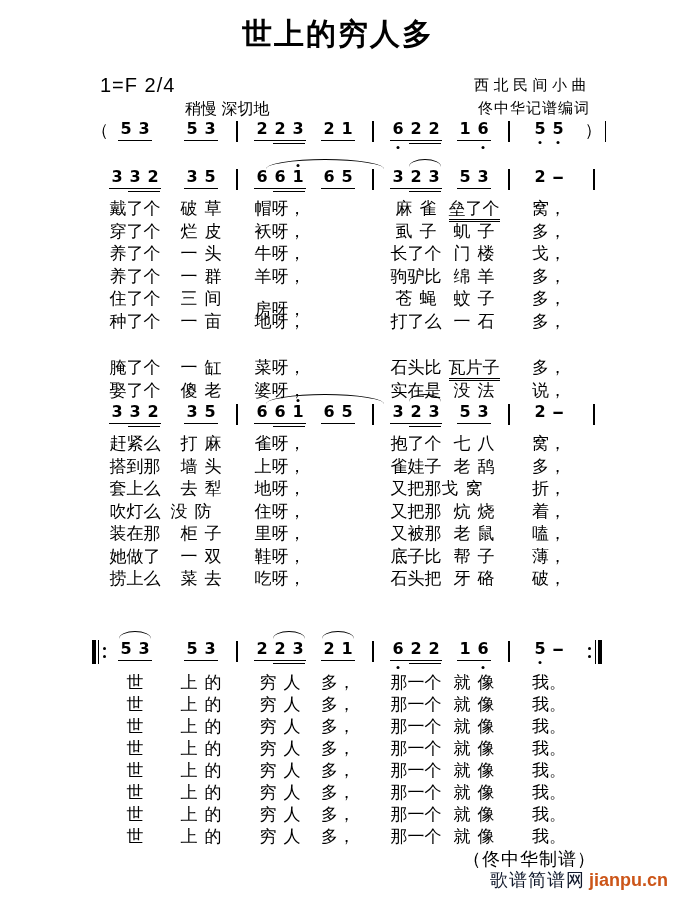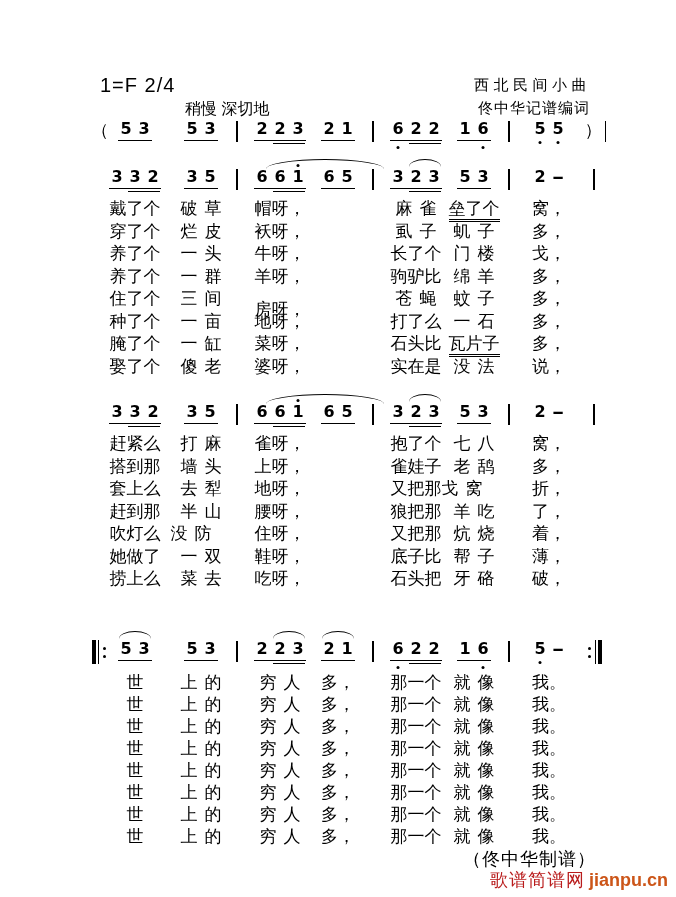--- a/index.html
+++ b/index.html
@@ -46,20 +46,21 @@
   .u2{border-bottom:3px double #000}
   .credit{position:absolute;top:847px;right:80px;font-size:18px;letter-spacing:1px}
   .watermark{position:absolute;top:868px;right:8px;font-size:18px}
   .wm-site{letter-spacing:1px}
   .wm-url{font-weight:bold;margin-left:4px}
 </style>
 </head>
 <body>
 
 <div class="page">
+  <div class="title">世上的穷人多</div>
   <div class="keytime">1=F 2/4</div>
   <div class="tempo">稍慢 深切地</div>
   <div class="origin">西北民间小曲</div>
   <div class="arranger">佟中华记谱编词</div>
 
   <div id="score-body">
       <div class="music-line" style="top: 108px;">
         <div class="mcell" style="left: 0px; width: 24px;">
           <div class="paren">（</div>
         </div>
@@ -527,21 +528,21 @@
           <div class="lyr-cell" style="left: 298px; width: 60px;">
             <span>打了么</span>
           </div>
           <div class="lyr-cell" style="left: 364px; width: 44px;">
             <span class="spread">一石</span>
           </div>
           <div class="lyr-cell" style="left: 434px; width: 54px;">
             <span>多，</span>
           </div>
         </div>
-        <div class="lyr-row" style="height: 22.5px;">
+        <div class="lyr-row" style="height: 22.5px; margin-top: 24px;">
           <div class="lyr-cell" style="left: 10px; width: 74px;">
             <span>腌了个</span>
           </div>
           <div class="lyr-cell" style="left: 90px; width: 46px;">
             <span class="spread">一缸</span>
           </div>
           <div class="lyr-cell" style="left: 162px; width: 60px;">
             <span>菜呀，</span>
           </div>
           <div class="lyr-cell" style="left: 298px; width: 60px;">
@@ -631,56 +632,56 @@
           </div>
           <div class="lyr-cell" style="left: 352px; width: 44px;">
             <span class="spread">戈窝</span>
           </div>
           <div class="lyr-cell" style="left: 434px; width: 54px;">
             <span>折，</span>
           </div>
         </div>
         <div class="lyr-row" style="height: 22.5px;">
           <div class="lyr-cell" style="left: 10px; width: 74px;">
-            <span>赶到那</span>
-          </div>
-          <div class="lyr-cell" style="left: 90px; width: 46px;">
-            <span class="spread">半山</span>
-          </div>
-          <div class="lyr-cell" style="left: 162px; width: 60px;">
-            <span>腰呀，</span>
-          </div>
-          <div class="lyr-cell" style="left: 298px; width: 60px;">
-            <span>狼把那</span>
-          </div>
-          <div class="lyr-cell" style="left: 364px; width: 44px;">
-            <span class="spread">羊吃</span>
-          </div>
-          <div class="lyr-cell" style="left: 434px; width: 54px;">
-            <span>了，</span>
-          </div>
-        </div>
-        <div class="lyr-row" style="height: 22.5px;">
-          <div class="lyr-cell" style="left: 10px; width: 74px;">
             <span>吹灯么</span>
           </div>
           <div class="lyr-cell" style="left: 80px; width: 46px;">
             <span class="spread">没防</span>
           </div>
           <div class="lyr-cell" style="left: 162px; width: 60px;">
             <span>住呀，</span>
           </div>
           <div class="lyr-cell" style="left: 298px; width: 60px;">
             <span>又把那</span>
           </div>
           <div class="lyr-cell" style="left: 364px; width: 44px;">
             <span class="spread">炕烧</span>
           </div>
           <div class="lyr-cell" style="left: 434px; width: 54px;">
             <span>着，</span>
+          </div>
+        </div>
+        <div class="lyr-row" style="height: 22.5px;">
+          <div class="lyr-cell" style="left: 10px; width: 74px;">
+            <span>装在那</span>
+          </div>
+          <div class="lyr-cell" style="left: 90px; width: 46px;">
+            <span class="spread">柜子</span>
+          </div>
+          <div class="lyr-cell" style="left: 162px; width: 60px;">
+            <span>里呀，</span>
+          </div>
+          <div class="lyr-cell" style="left: 298px; width: 60px;">
+            <span>又被那</span>
+          </div>
+          <div class="lyr-cell" style="left: 364px; width: 44px;">
+            <span class="spread">老鼠</span>
+          </div>
+          <div class="lyr-cell" style="left: 434px; width: 54px;">
+            <span>嗑，</span>
           </div>
         </div>
         <div class="lyr-row" style="height: 22.5px;">
           <div class="lyr-cell" style="left: 10px; width: 74px;">
             <span>她做了</span>
           </div>
           <div class="lyr-cell" style="left: 90px; width: 46px;">
             <span class="spread">一双</span>
           </div>
           <div class="lyr-cell" style="left: 162px; width: 60px;">
@@ -900,15 +901,15 @@
           </div>
           <div class="lyr-cell" style="left: 434px; width: 54px;">
             <span>我。</span>
           </div>
         </div>
       </div>
     </div>
 
   <div class="credit">（佟中华制谱）</div>
   <div class="watermark">
-    <span class="wm-site" style="color: #b91c1c;">歌谱简谱网</span><span class="wm-url" style="color: rgb(204, 85, 24);">jianpu.cn</span>
+    <span class="wm-site" style="color: #0f172a;">歌谱简谱网</span><span class="wm-url" style="color: rgb(204, 85, 24);">jianpu.cn</span>
   </div>
 </div>
 
 </body></html>

